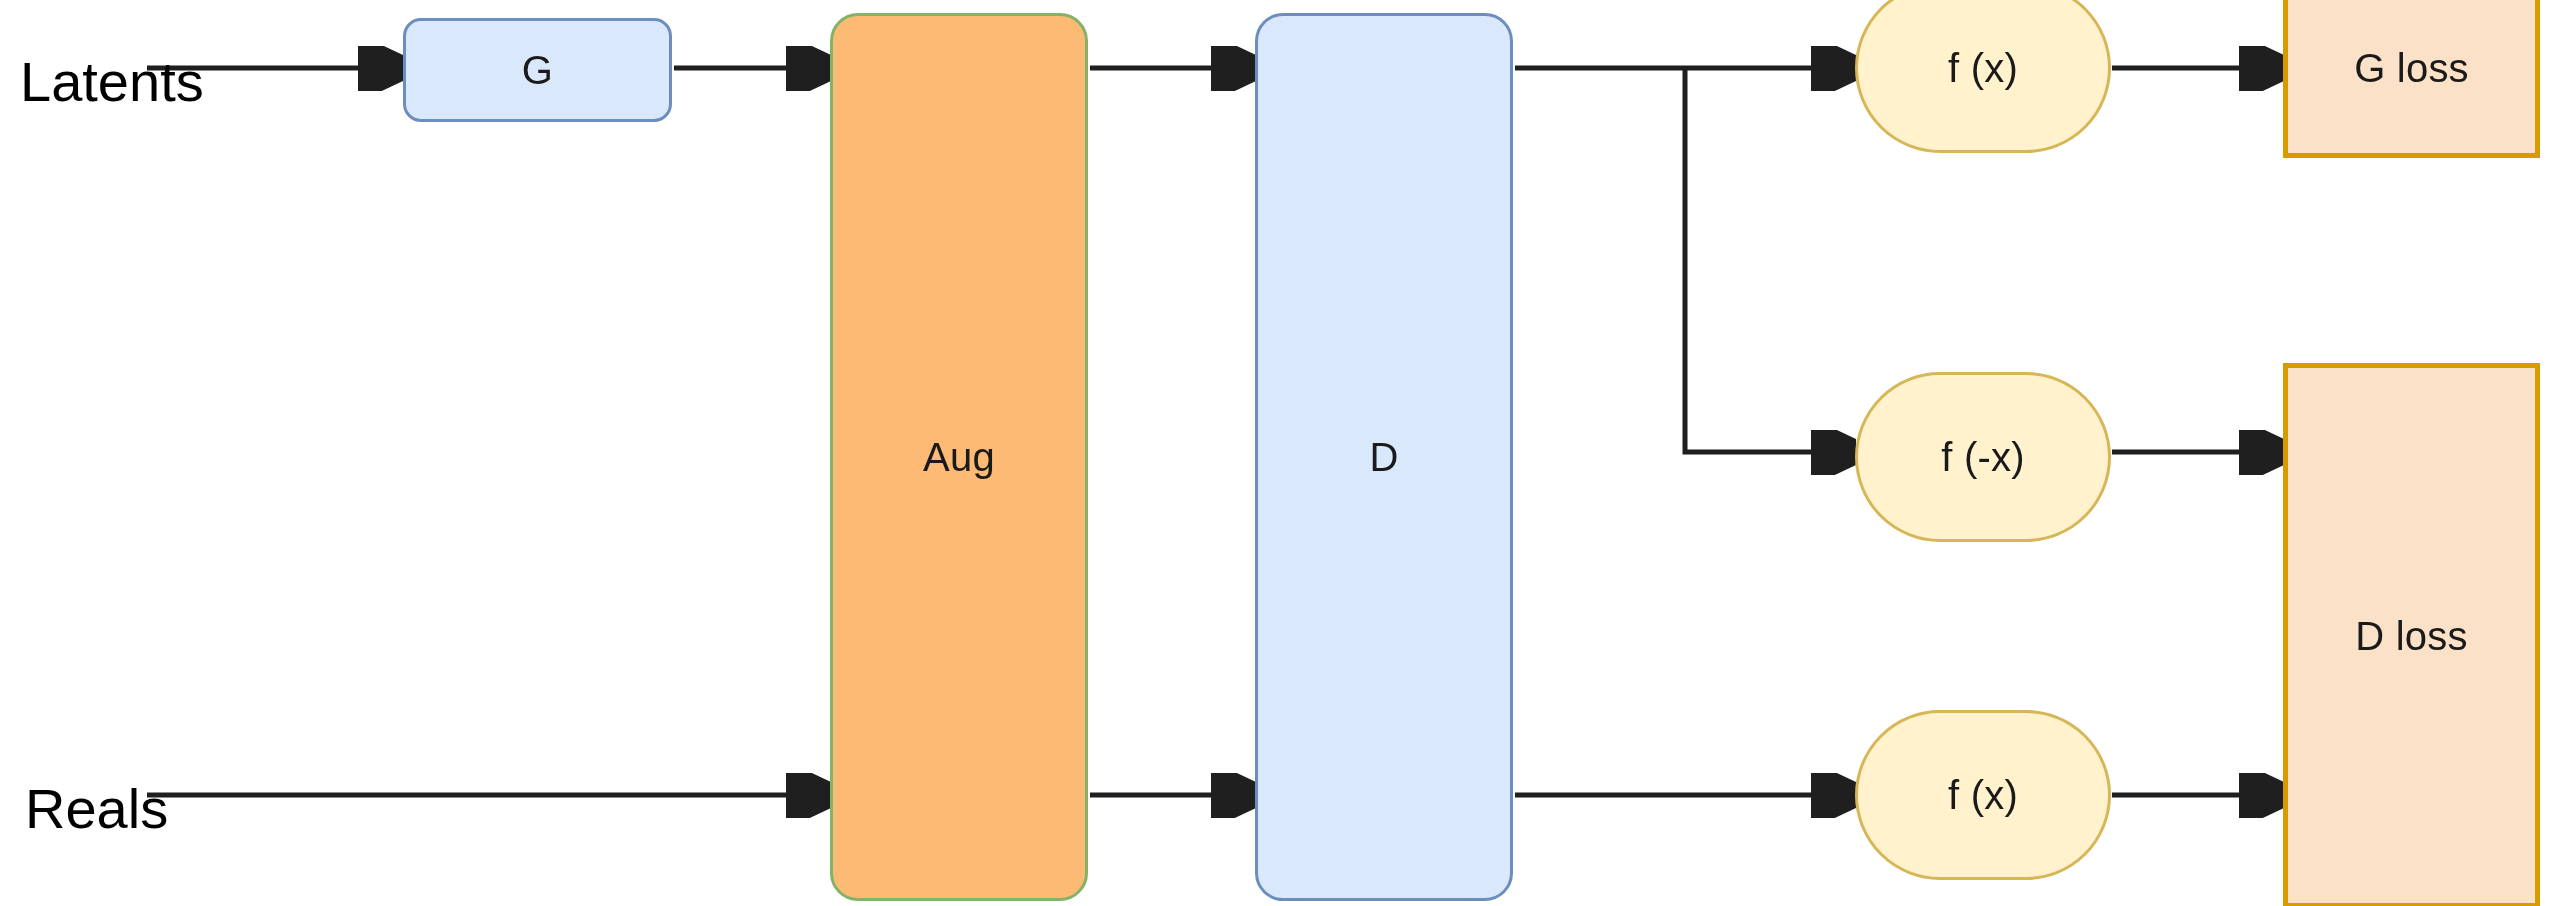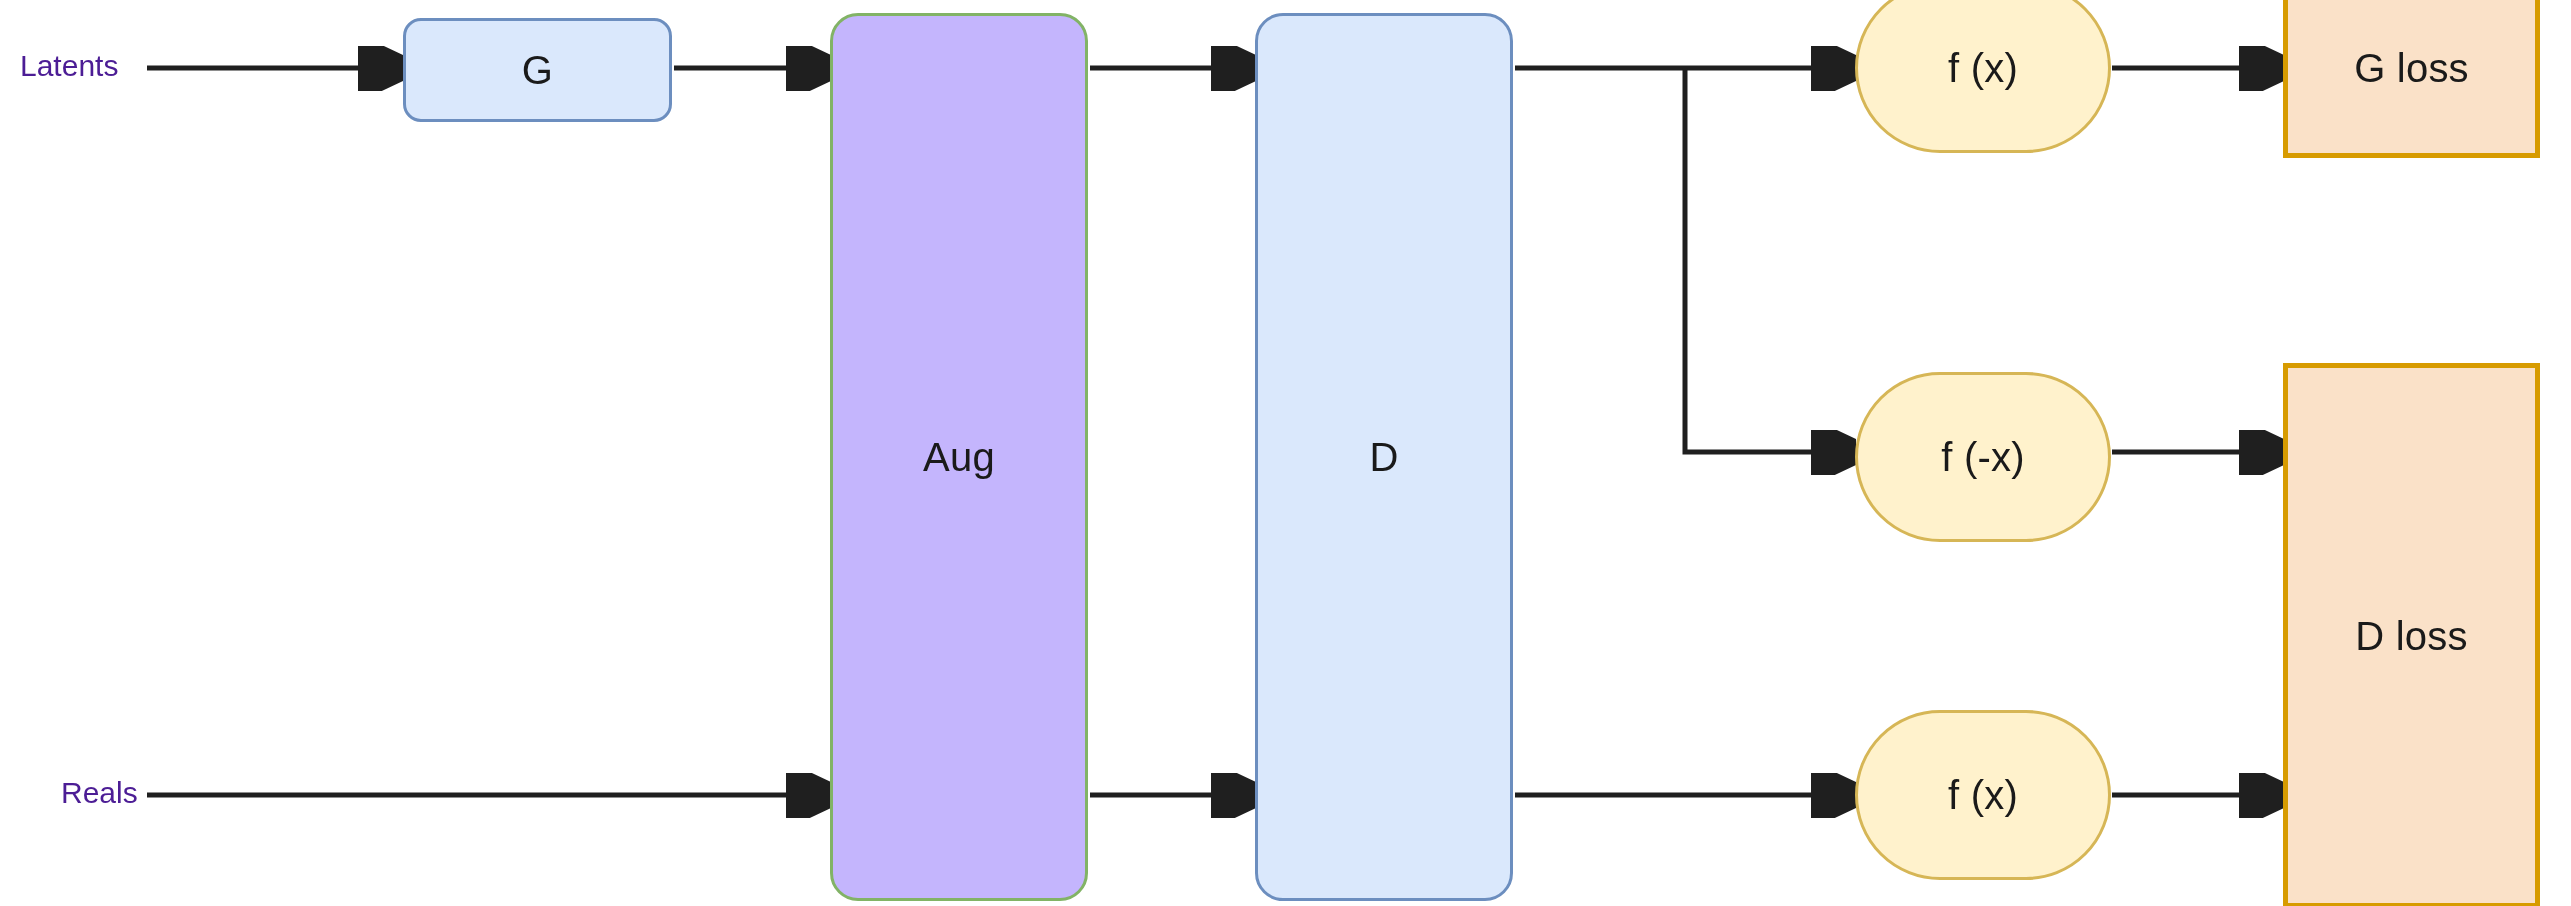--- a/index.html
+++ b/index.html
@@ -27,34 +27,34 @@
   }
   .node-label {
     display: block;
     font-size: 40px;
     font-weight: 400;
     color: #1a1a1a;
     letter-spacing: 0.2px;
   }
   
   .fill-blue   { background: #dae8fc; border: 3px solid #6c8ebf; }
-  .fill-green  { background: #c4b5fd; border: 3px solid #82b366; }
+  .fill-green  { background: #fdba74; border: 3px solid #82b366; }
   .fill-yellow { background: #fff2cc; border: 3px solid #d6b656; }
   .fill-orange { background: #fae1c8; border: 5px solid #d79b00; }
 
   .r-small  { border-radius: 18px; }
   .r-tall   { border-radius: 28px; }
   .r-pill   { border-radius: 90px; }
   .r-none   { border-radius: 0; }
 
   
   .free-label {
     position: absolute;
-    font-size: 30px;
-    color: #4c1d95;
+    font-size: 56px;
+    color: #000000;
     white-space: nowrap;
   }
 
   
   #edges {
     position: absolute;
     left: 0;
     top: 0;
     width: 2571px;
     height: 906px;
@@ -96,21 +96,21 @@
 
     <line x1="2112" y1="68" x2="2277" y2="68" marker-end="url(#arrow)"></line>
 
     <line x1="2112" y1="452" x2="2277" y2="452" marker-end="url(#arrow)"></line>
 
     <line x1="2112" y1="795" x2="2277" y2="795" marker-end="url(#arrow)"></line>
   </svg>
 
   <div class="free-label" style="left:20px; top:49px;">Latents</div>
 
-  <div class="free-label" style="left:25px; top:776px;margin-left:36px;">Reals</div>
+  <div class="free-label" style="left:25px; top:776px;">Reals</div>
 
   <div class="node fill-blue r-small" style="left:403px; top:18px; width:269px; height:104px;">
     <span class="node-label">G</span>
   </div>
 
   <div class="node fill-green r-tall" style="left:830px; top:13px; width:258px; height:888px;">
     <span class="node-label">Aug</span>
   </div>
 
   <div class="node fill-blue r-tall" style="left:1255px; top:13px; width:258px; height:888px;">

